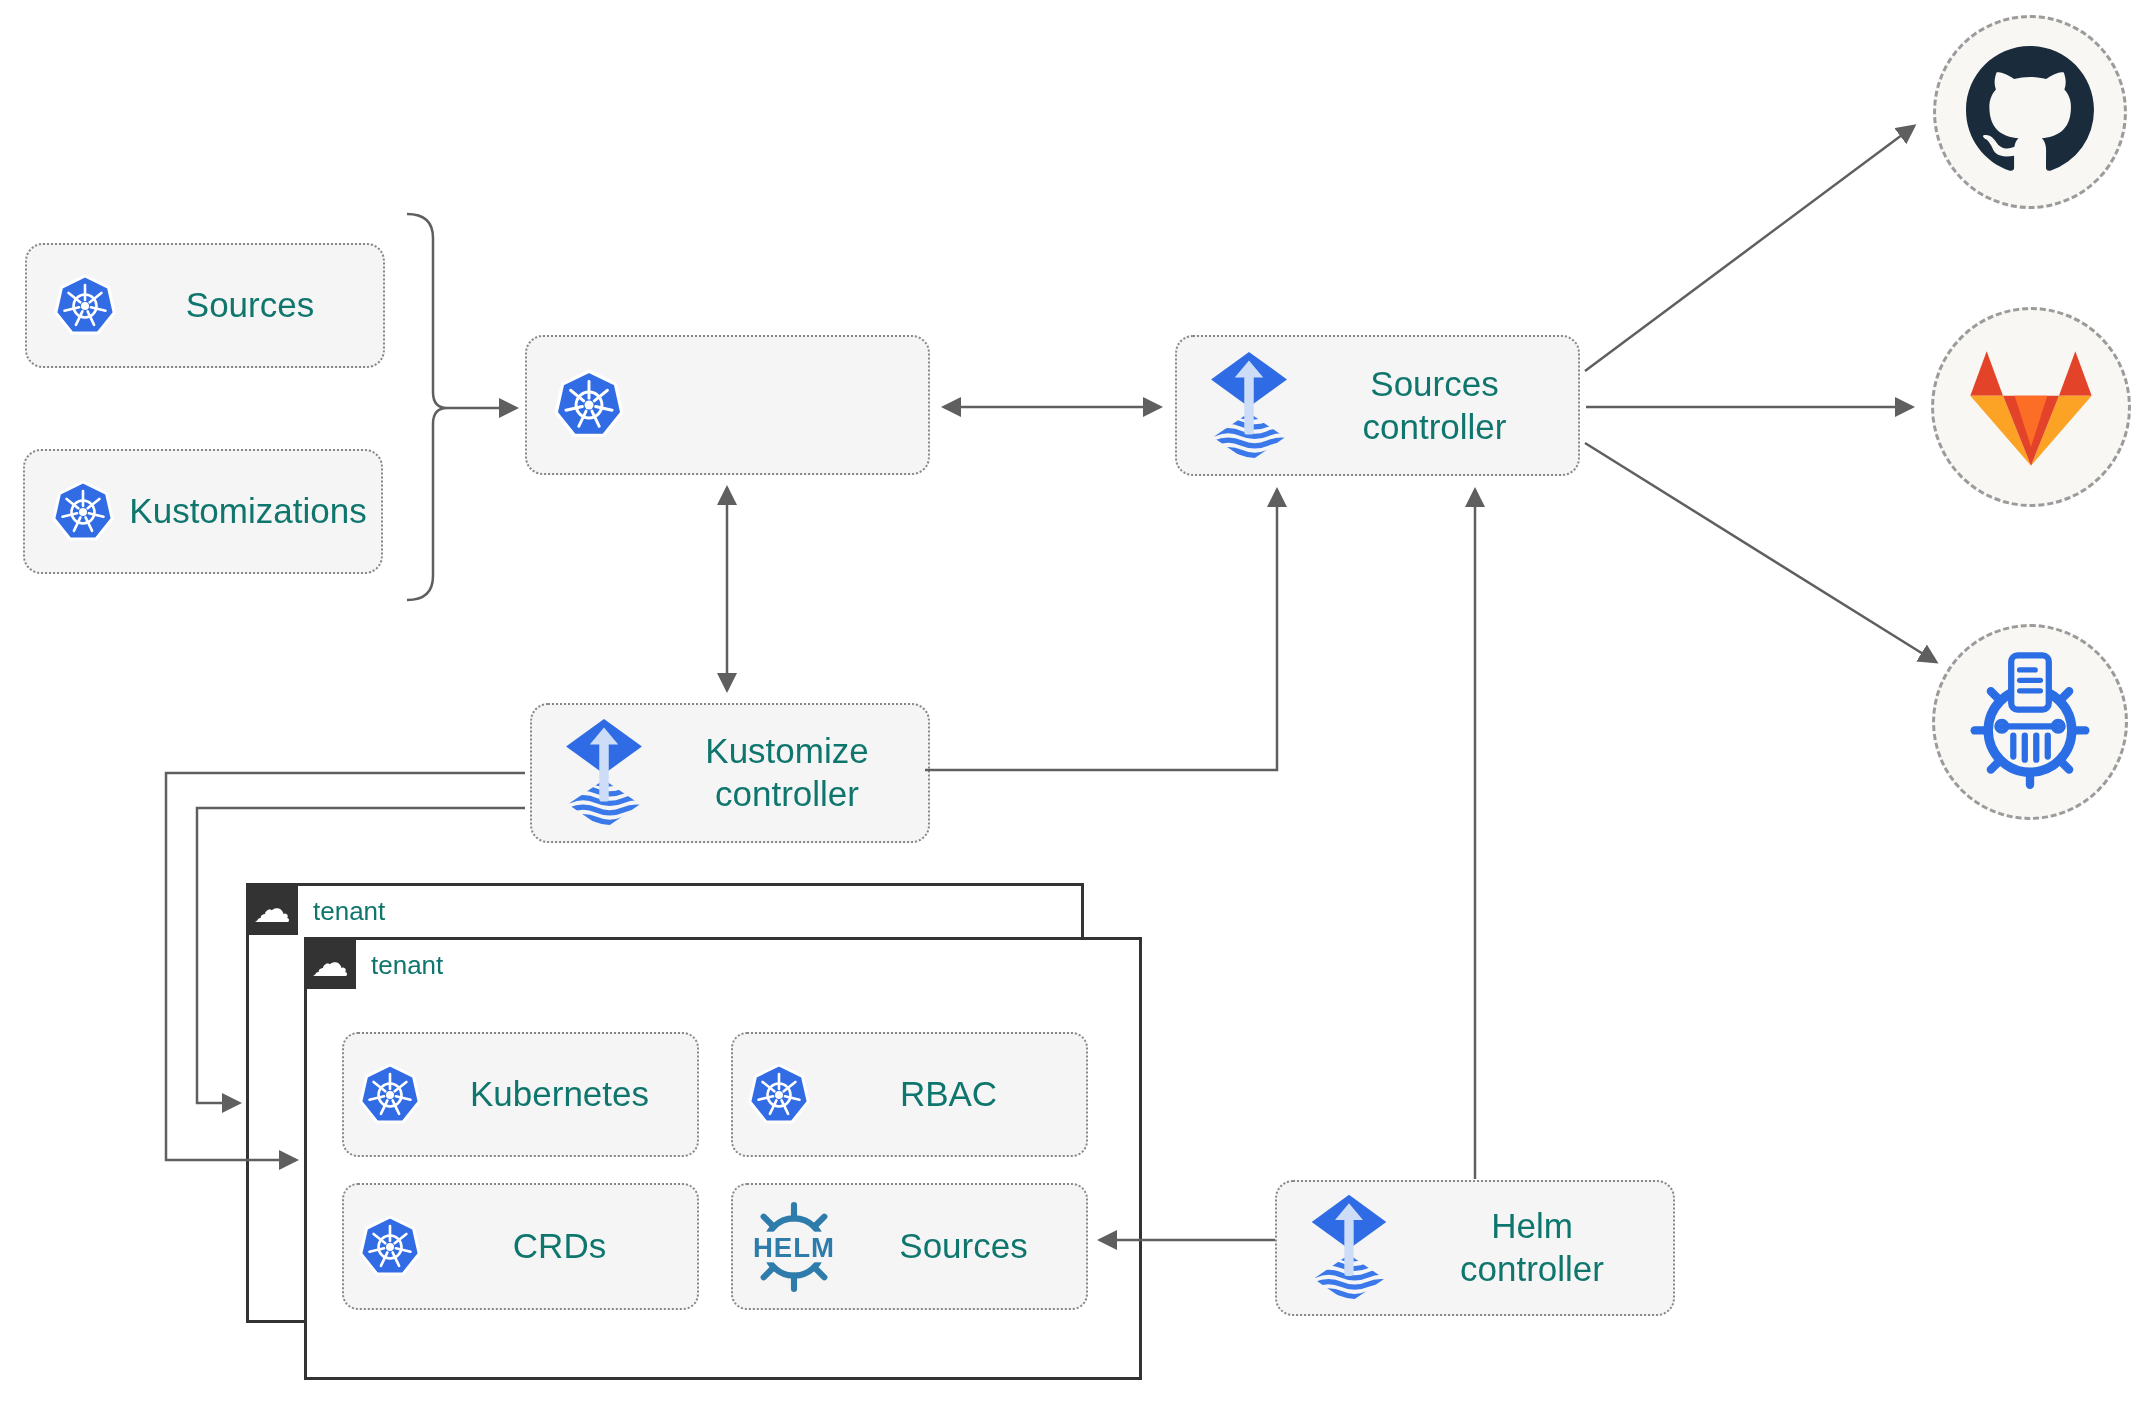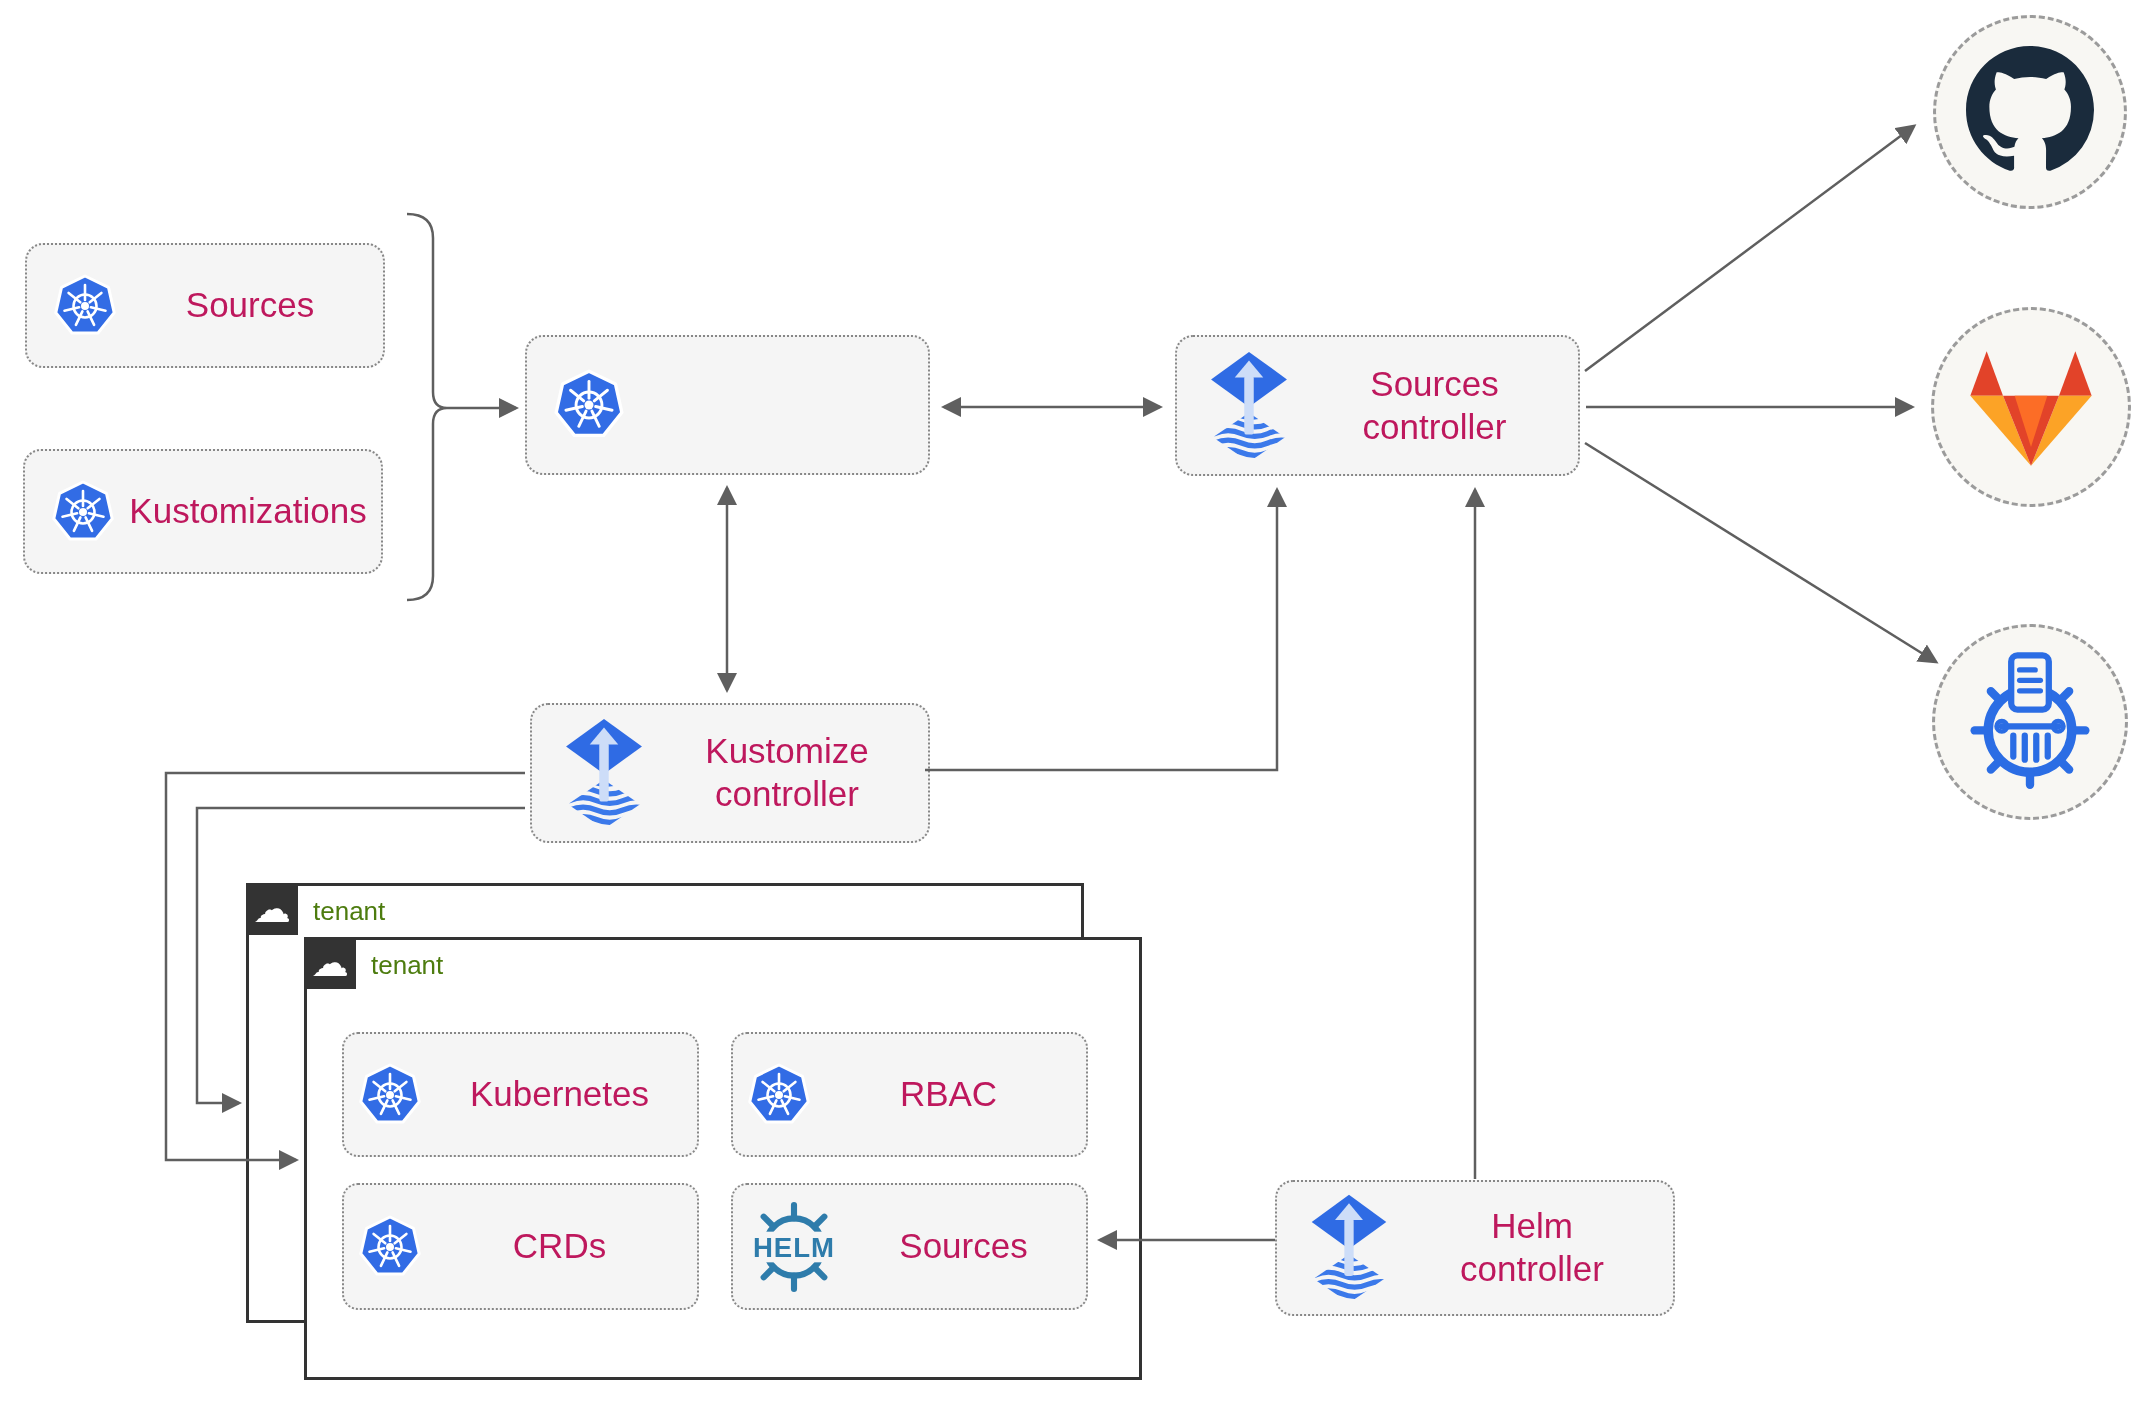--- a/index.html
+++ b/index.html
@@ -1,28 +1,28 @@
 <!DOCTYPE html>
 <html><head>
 <meta charset="utf-8">
 <style>
   html,body{margin:0;padding:0;background:#fff;font-family:"Liberation Sans",sans-serif;}
   #canvas{position:relative;width:2144px;height:1407px;background:#fff;overflow:hidden;}
 
   .node{position:absolute;box-sizing:border-box;background:#f5f5f5;border:2px dotted #878787;
         border-radius:18px;display:flex;align-items:center;z-index:3;}
   .node .icon{flex:0 0 auto;display:flex;align-items:center;justify-content:center;}
-  .node .lbl{flex:1;text-align:center;font-size:35px;color:#be185d;line-height:1.22;}
+  .node .lbl{flex:1;text-align:center;font-size:35px;color:#0f766e;line-height:1.22;}
   .pl26{padding-left:26px;} .pl14{padding-left:14px;} .pl30{padding-left:30px;}
 
   .tenant{position:absolute;box-sizing:border-box;background:#ffffff;border:3px solid #333333;}
   .tenant-tab{position:absolute;left:-3px;top:-3px;width:52px;height:52px;background:#333333;
         display:flex;align-items:center;justify-content:center;}
   .cloud-glyph{color:#ffffff;font-size:38px;line-height:1;font-family:"DejaVu Sans",sans-serif;}
-  .tenant-name{position:absolute;left:64px;top:10px;font-size:26px;color:#4d7c0f;}
+  .tenant-name{position:absolute;left:64px;top:10px;font-size:26px;color:#0f766e;}
 
   .remote{position:absolute;box-sizing:border-box;border-radius:50%;background:#f8f7f3;
         border:3px dashed #9b9b9b;display:flex;align-items:center;justify-content:center;z-index:3;}
 
   #connectors{position:absolute;left:0;top:0;z-index:5;pointer-events:none;}
   #symbol-defs{position:absolute;width:0;height:0;overflow:hidden;}
 </style>
 </head>
 <body>
 

